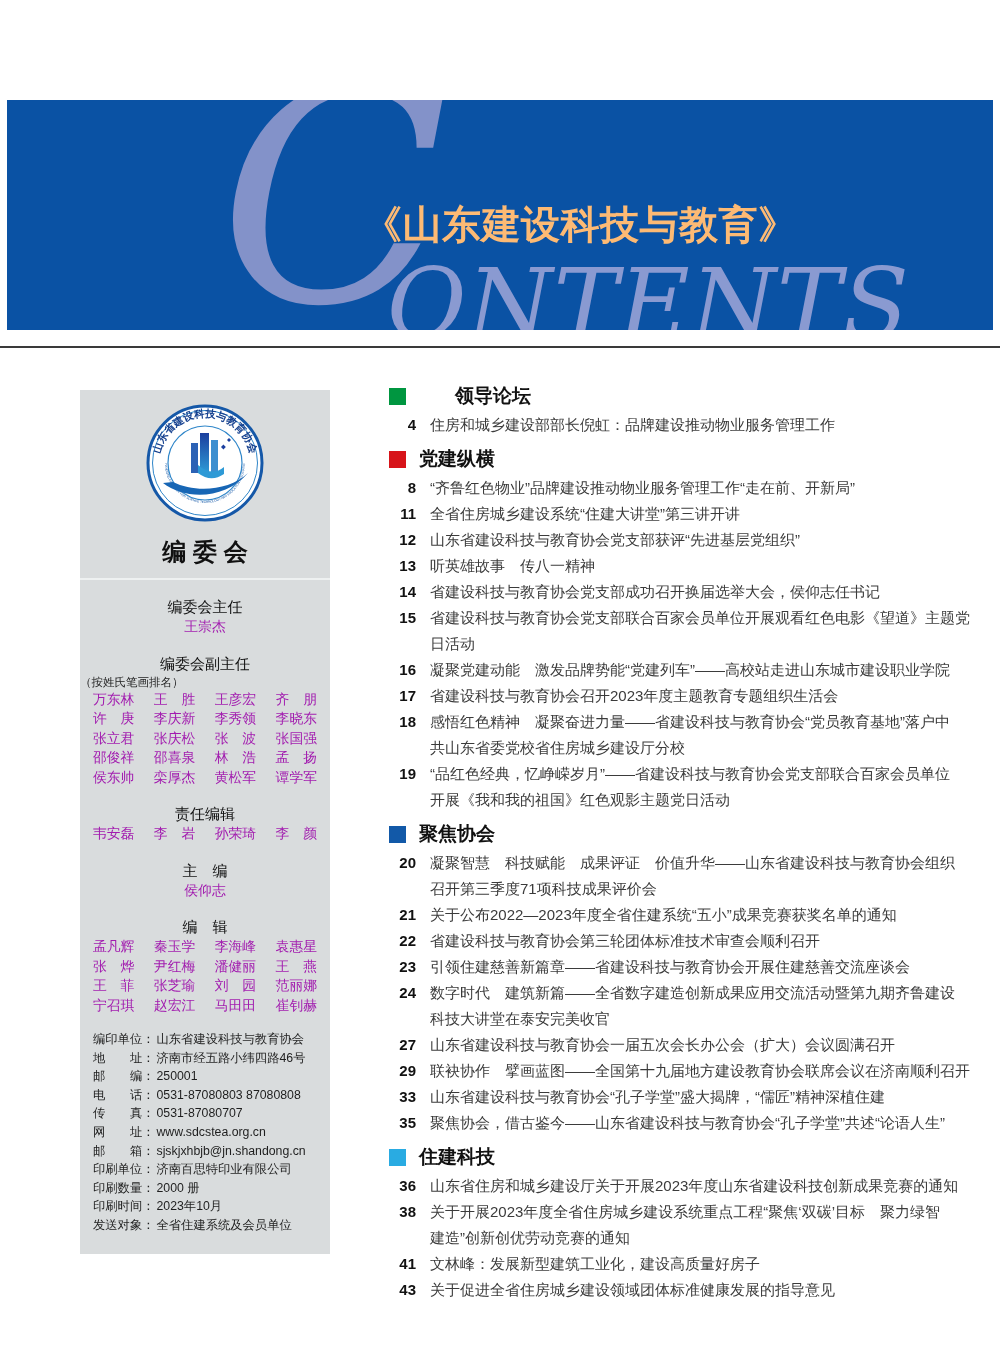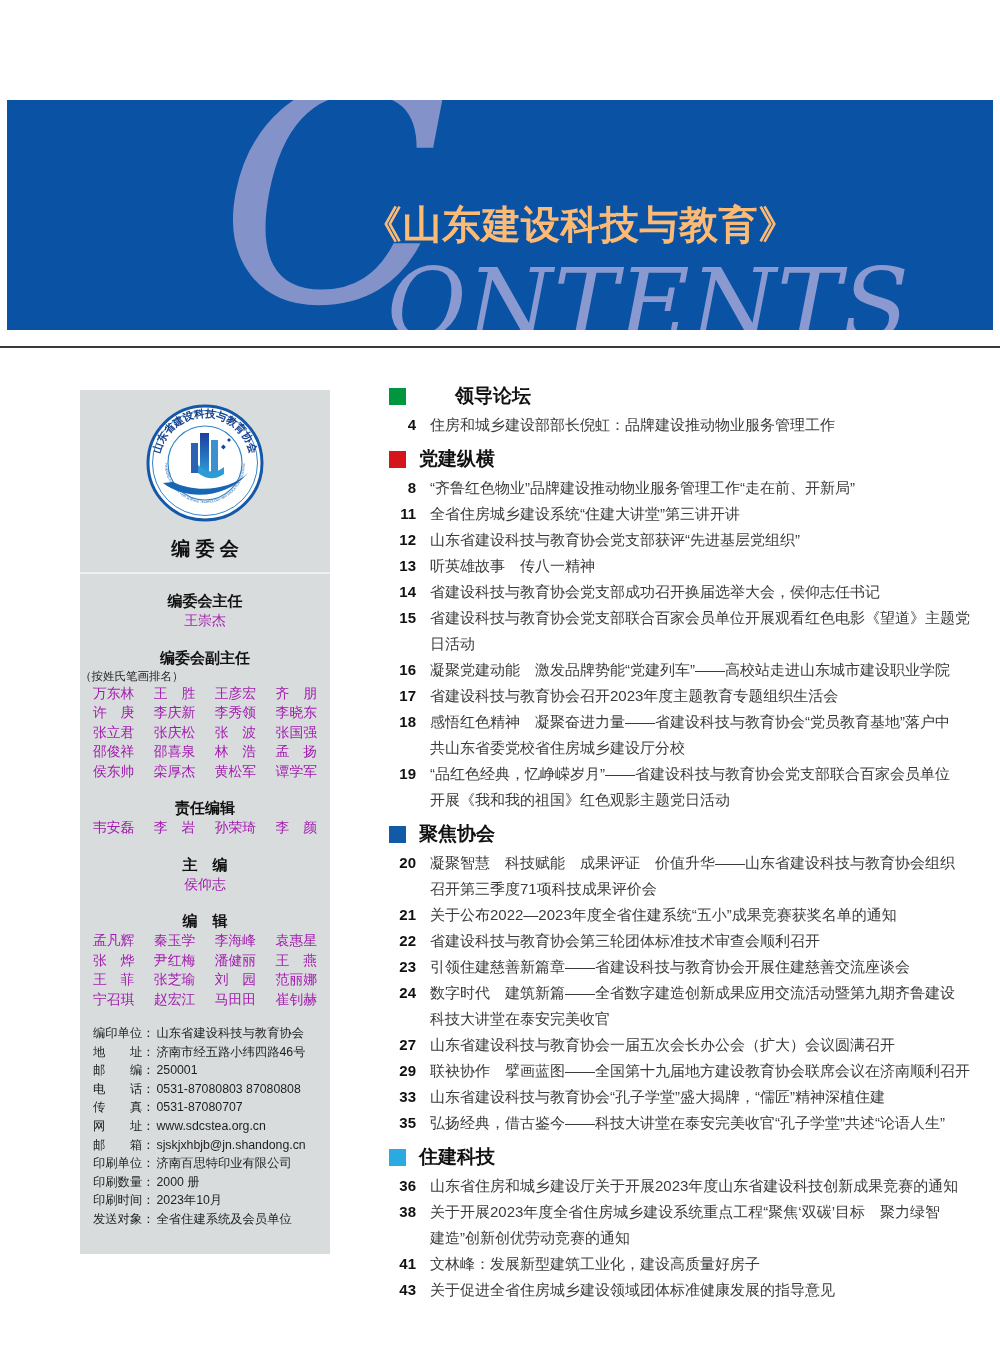--- a/index.html
+++ b/index.html
@@ -29,24 +29,24 @@
     font-size:97px; color:#8a9ad1; letter-spacing:1px;margin-top:28px;
   }
   .rule { position:absolute; left:0; top:346px; width:1000px; height:2px; background:#3a3a3a; }
 
   
   .sidebar {
     position:absolute; left:80px; top:390px; width:250px; height:864px;
     background:#d9dcdd; color:#1c1c1c;
   }
   .logo-wrap { text-align:center; padding-top:13px; }
-  .board-title { text-align:center; font-size:19px; font-weight:bold; color:#111; margin-top:9px; }
+  .board-title { text-align:center; font-size:24px; font-weight:bold; color:#111; margin-top:9px; }
   .divider { height:2px; background:#eef1f1; margin-top:10px; }
   .bsec { margin-top:17px; }
-  .bh { text-align:center; font-size:15px; font-weight:bold; color:#111; line-height:20px; }
+  .bh { text-align:center; font-size:15px; font-weight:normal; color:#111; line-height:20px; }
   .bnote { font-size:11.5px; color:#222; line-height:16px; }
   .brow { display:flex; justify-content:space-between; padding:0 13px; font-size:13.8px; line-height:19.5px; color:#a21caf; }
   .brow.single { justify-content:center; }
   .binfo { margin-top:15px; padding:0 13px; }
   .irow { display:flex; font-size:12.3px; line-height:18.6px; color:#1e1e1e; }
   .ilab { font-weight:normal; flex:none; }
   .ival { margin-left:2px; white-space:nowrap; }
 
   
   .toc { position:absolute; left:389px; top:384px; width:606px; }
@@ -324,21 +324,21 @@
       <div class="toc-item">
         <span class="no">29</span>
         <span class="tx">联袂协作　擘画蓝图——全国第十九届地方建设教育协会联席会议在济南顺利召开</span>
       </div>
       <div class="toc-item">
         <span class="no">33</span>
         <span class="tx">山东省建设科技与教育协会“孔子学堂”盛大揭牌，“儒匠”精神深植住建</span>
       </div>
       <div class="toc-item">
         <span class="no">35</span>
-        <span class="tx">弘扬经典，借古鉴今——科技大讲堂在泰安完美收官“孔子学堂”共述“论语人生”</span>
+        <span class="tx">聚焦协会，借古鉴今——山东省建设科技与教育协会“孔子学堂”共述“论语人生”</span>
       </div>
       <div class="toc-header">
         <span class="sq" style="background: rgb(41, 171, 226);"></span>
         <span class="t">住建科技</span>
       </div>
       <div class="toc-item">
         <span class="no">36</span>
         <span class="tx">山东省住房和城乡建设厅关于开展2023年度山东省建设科技创新成果竞赛的通知</span>
       </div>
       <div class="toc-item">

